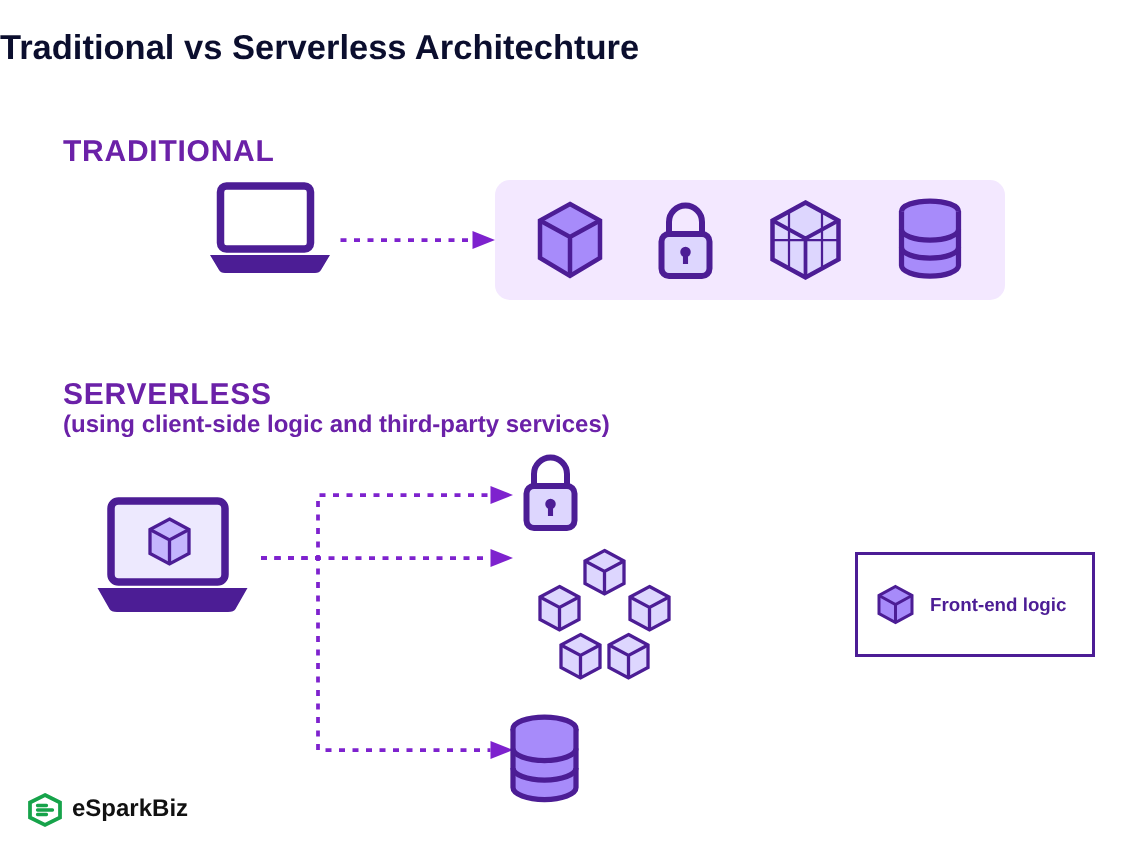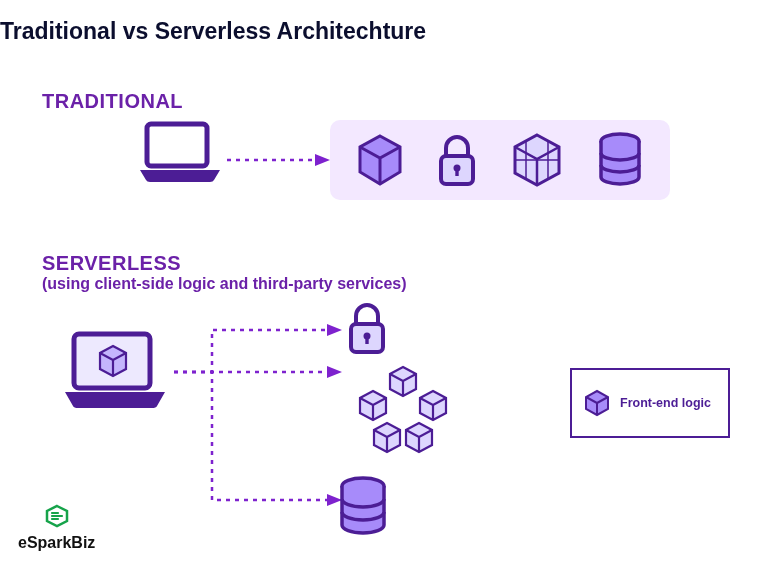--- a/index.html
+++ b/index.html
@@ -65,21 +65,20 @@
     color: #4c1d95;
   }
 
   .brand {
     position: absolute;
     left: 18px;
     bottom: 18px;
     display: flex;
     align-items: center;
     gap: 6px;
-    flex-direction: column;
   }
   .brand-text {
     font-size: 16px;
     font-weight: 700;
     color: #111;
   }
 
   svg { display: block; }
   .dash-line { stroke: #7e22ce; stroke-width: 2.5; stroke-dasharray: 4 5; fill: none; }
   .arrowhead { fill: #7e22ce; }

